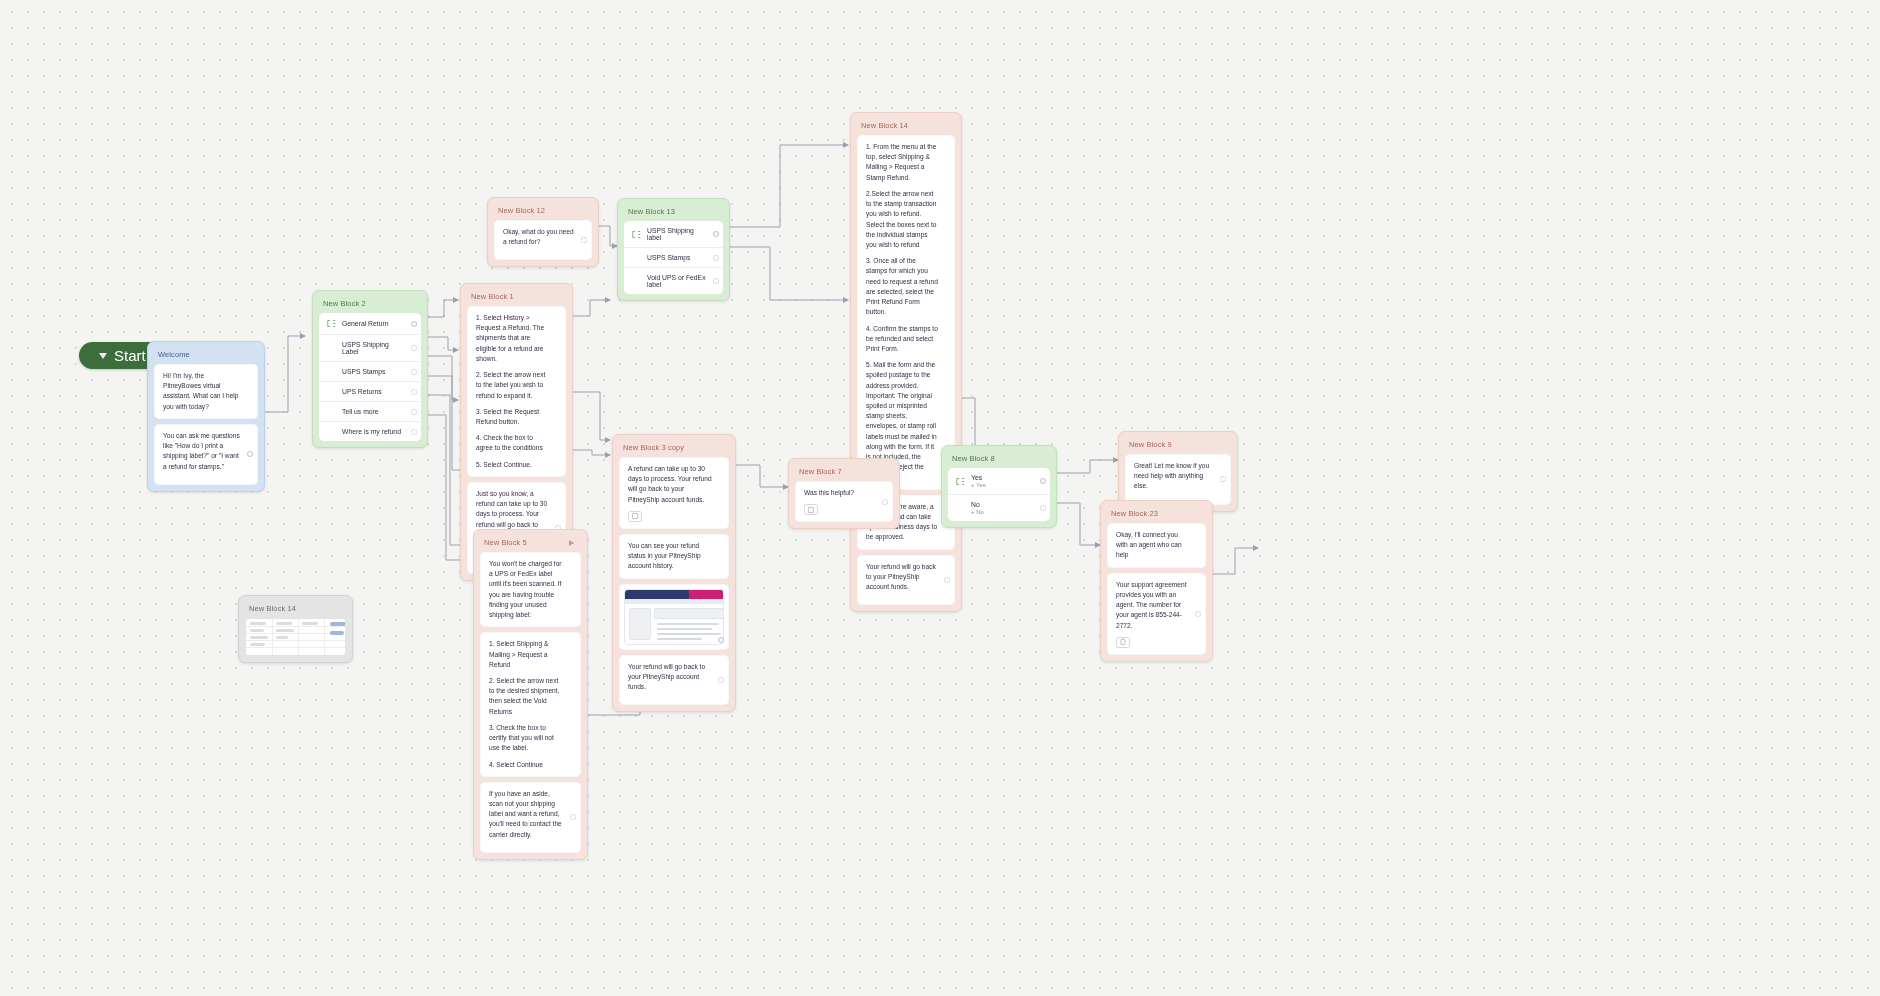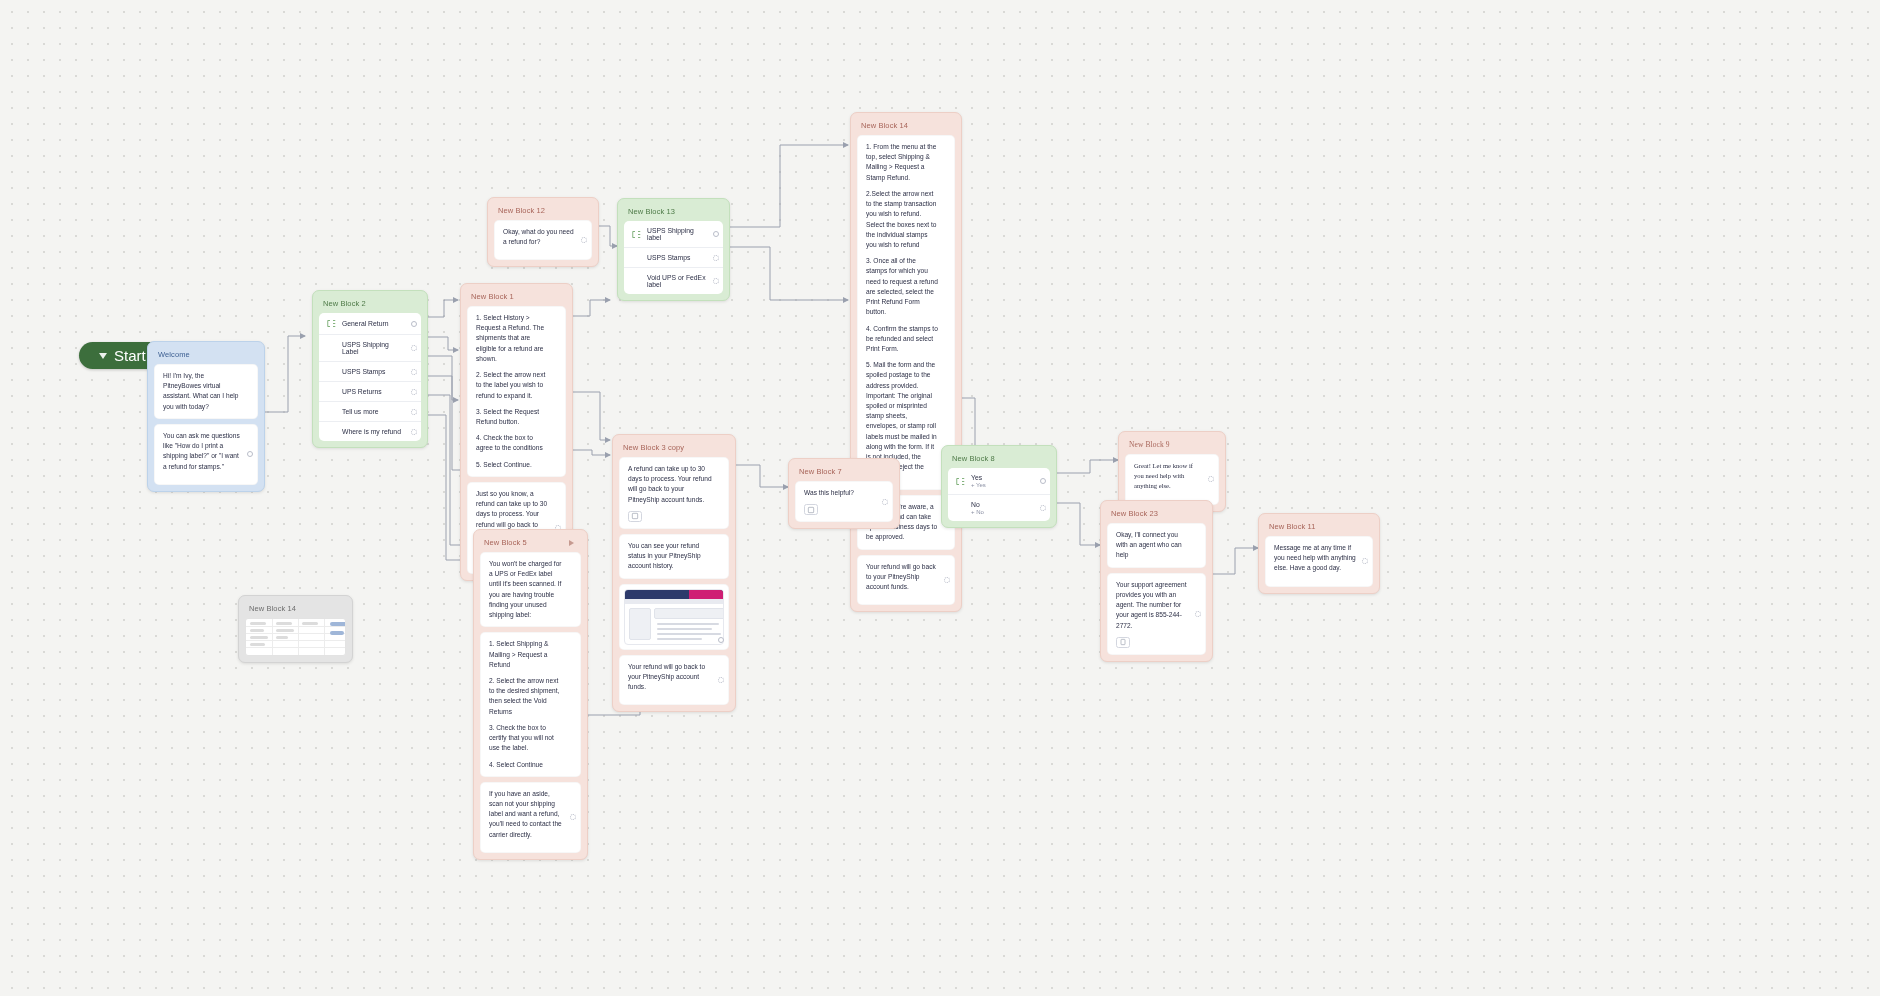--- a/index.html
+++ b/index.html
@@ -427,21 +427,21 @@
         <span class="ico-spacer"></span>
         <span class="opt-stack">
           <span>No</span>
           <span class="sub">+ No</span>
         </span>
         <span class="handle dash"></span>
       </div>
     </div>
   </div>
 
-  <div class="node pink" style="left:1118px; top:431px; width:108px;font-family:Liberation Serif, serif;">
+  <div class="node pink" style="left:1118px; top:431px; width:120px;">
     <div class="node-title">New Block 9</div>
     <div class="card">
       <p>Great! Let me know if you need help with anything else.</p>
       <span class="handle dash"></span>
     </div>
   </div>
 
   <div class="node pink" style="left:1100px; top:500px; width:113px;">
     <div class="node-title">New Block 23</div>
     <div class="card">
@@ -451,27 +451,20 @@
       <p>Your support agreement provides you with an agent. The number for your agent is 855-244-2772.</p>
       <div class="minibtn">
         <svg width="8" height="8" viewBox="0 0 12 12">
             <rect x="3" y="2" width="6" height="8" rx="1" stroke="#9aa0ae" stroke-width="1" fill="none"></rect>
           </svg>
       </div>
       <span class="handle dash"></span>
     </div>
   </div>
 
-  <div class="node pink" style="left:1258px; top:513px; width:122px;">
-    <div class="node-title">New Block 11</div>
-    <div class="card">
-      <p>Message me at any time if you need help with anything else. Have a good day.</p>
-      <span class="handle dash"></span>
-    </div>
-  </div>
 
   <div class="node grey" style="left:238px; top:595px; width:115px;">
     <div class="node-title">New Block 14</div>
     <div class="sheet">
       <div class="hl" style="top:7px;"></div>
       <div class="hl" style="top:14px;"></div>
       <div class="hl" style="top:21px;"></div>
       <div class="hl" style="top:28px;"></div>
       <div class="vl" style="left:26px;"></div>
       <div class="vl" style="left:52px;"></div>

